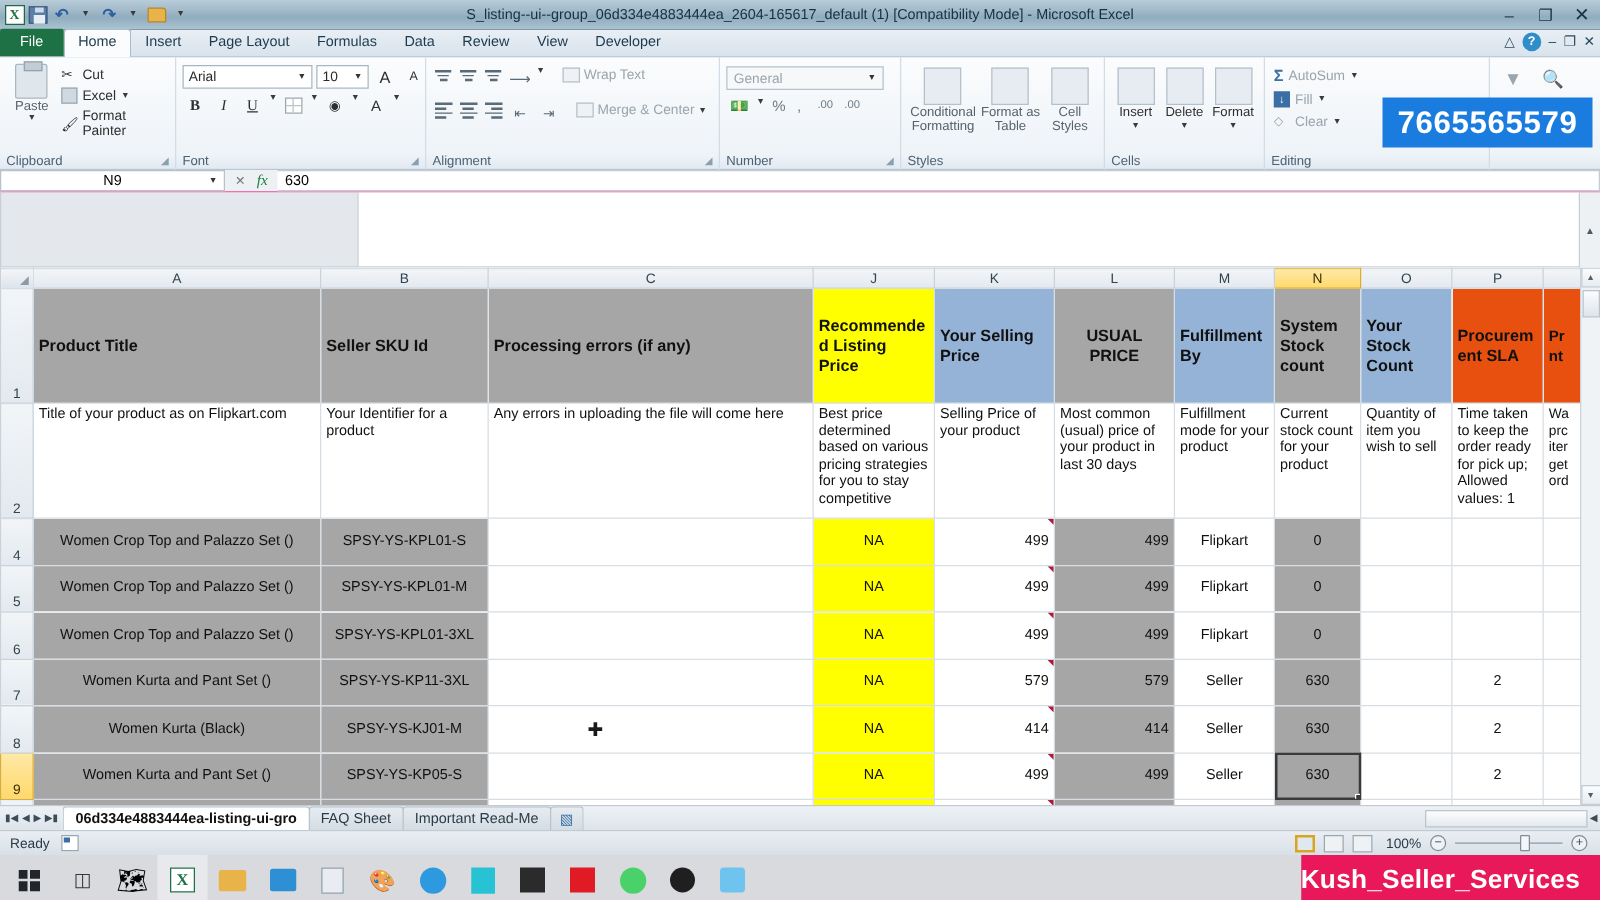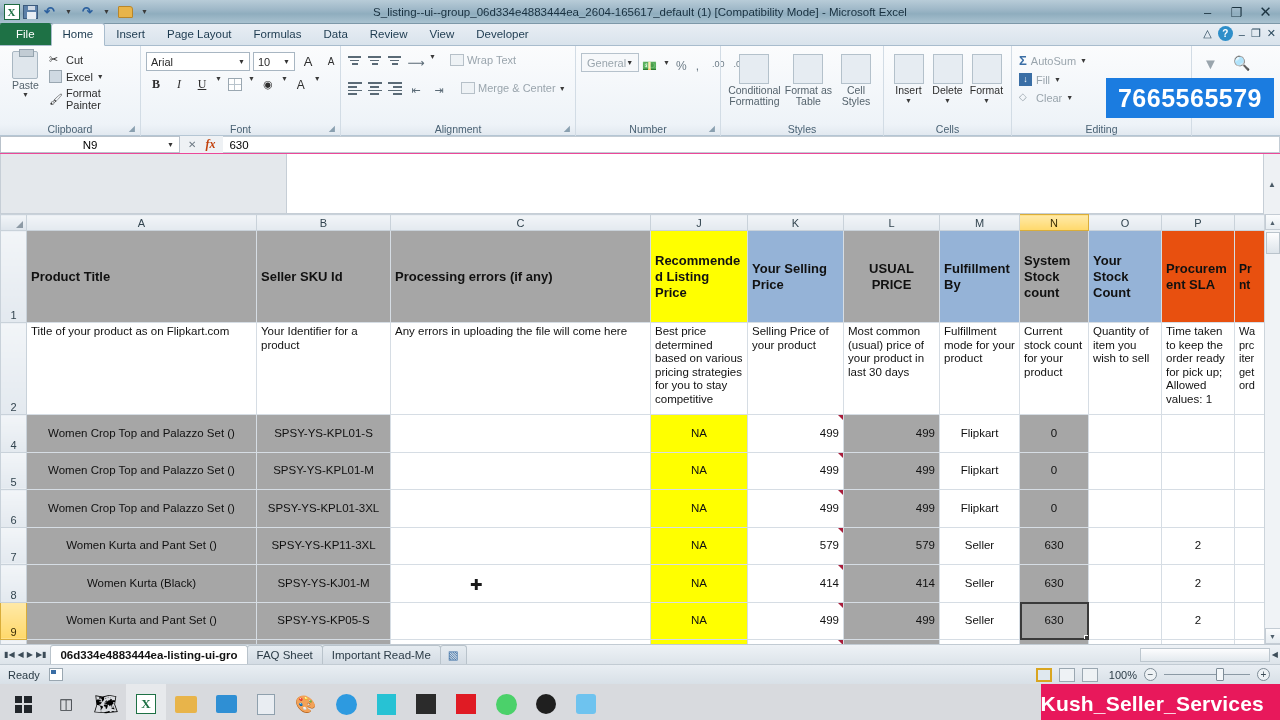--- a/index.html
+++ b/index.html
@@ -64,21 +64,21 @@
 
   
   .ribbon {
     height: 90px; background: linear-gradient(180deg,#fbfcfd 0%,#eef3f8 88%,#e2e9f0 100%);
     border-bottom: 1px solid #b5c6d4; display: flex; position: relative;
   }
   .grp { position: relative; height: 90px; padding: 3px 5px 0; display: flex; flex-direction: column; }
   .grp + .grp { border-left: 1px solid #d2dce5; }
   .grp-body { flex: 1; display: flex; align-items: flex-start; }
   .grp-label {
-    height: 13px; font-size: 10.5px; color: #4a6274; text-align: center; line-height: 13px;
+    height: 13px; font-size: 10.5px; color: #4a6274; line-height: 13px;
     position: relative;
   }
   .grp-label .dlg { position: absolute; right: 0; bottom: 1px; font-size: 8px; color:#8aa0b0; }
 
   .btn-lbl { font-size: 11px; color: #2e2e2e; }
 
   
   .paste-col { display:flex; flex-direction:column; align-items:center; width:44px; padding-top:2px; }
   .paste-icon { width:26px; height:28px; background:#dfe6ec; border:1px solid #a9b7c2; border-radius:2px; position:relative;}
   .paste-icon:before { content:""; position:absolute; left:6px; top:-3px; width:13px; height:6px; background:#c2ccd4; border:1px solid #94a3ae;}
@@ -135,21 +135,21 @@
   }
 
   
   .fbar { height: 18px; display: flex; align-items: stretch; background:#eef1f4; border-bottom:1px solid #ec4899;}
   .namebox {
     width: 180px; background:#fff; border:1px solid #b9c2cb; font-size:11.5px;
     display:flex; align-items:center; justify-content:center; position:relative;
   }
   .namebox .nb-caret { position:absolute; right:5px; font-size:7px; color:#333; }
   .fx-grp { display:flex; align-items:center; gap:9px; padding:0 8px; font-size:11px; color:#6e7a84;}
-  .fx { font-style: italic; font-family:"Liberation Serif",serif; color:#c2410c; font-size:12px;font-weight:bold; }
+  .fx { font-style: italic; font-family:"Liberation Serif",serif; color:#15803d; font-size:12px; }
   .finput { flex:1; background:#fff; border:1px solid #c3ccd4; border-left:none; font-size:11.5px; display:flex; align-items:center; padding-left:6px; }
   .fexpand { height: 60px; display:flex; }
   .fexpand .left { width:287px; background:#e4e8ec; border:1px solid #c6ced6; border-top:none;}
   .fexpand .right { flex:1; background:#fff; border:1px solid #c6ced6; border-top:none; border-left:none;}
   .fb-caret { width:16px; background:#eef1f4; display:flex; align-items:center; justify-content:center; font-size:8px; color:#4a5a66;}
 
   
   .gridwrap { position:relative; width:1280px; height:430px; background:#fff; overflow:hidden; }
   table.sheet { border-collapse: collapse; table-layout: fixed; }
   .colhead-row th {
@@ -427,21 +427,21 @@
           </div>
         </div>
       </div>
       <div class="grp-label">
         <span>Alignment</span>
         <span class="dlg">◢</span>
       </div>
     </div>
 
     <div class="grp" style="width:145px">
-      <div class="grp-body" style="padding-top:4px">
+      <div class="grp-body" style="flex-direction:column;padding-top:4px">
         <div class="numsel">
           <span>General</span>
           <span class="caret" style="margin-left:auto;font-size:7px;color:#333;padding-right:3px">▼</span>
         </div>
         <div class="fontrow" style="margin-top:6px">
           <div class="numbtn">💵</div>
           <div class="tiny-arrow">▼</div>
           <div class="numbtn">%</div>
           <div class="numbtn">,</div>
           <div class="numbtn" style="font-size:9px;margin-left:4px">.00</div>

